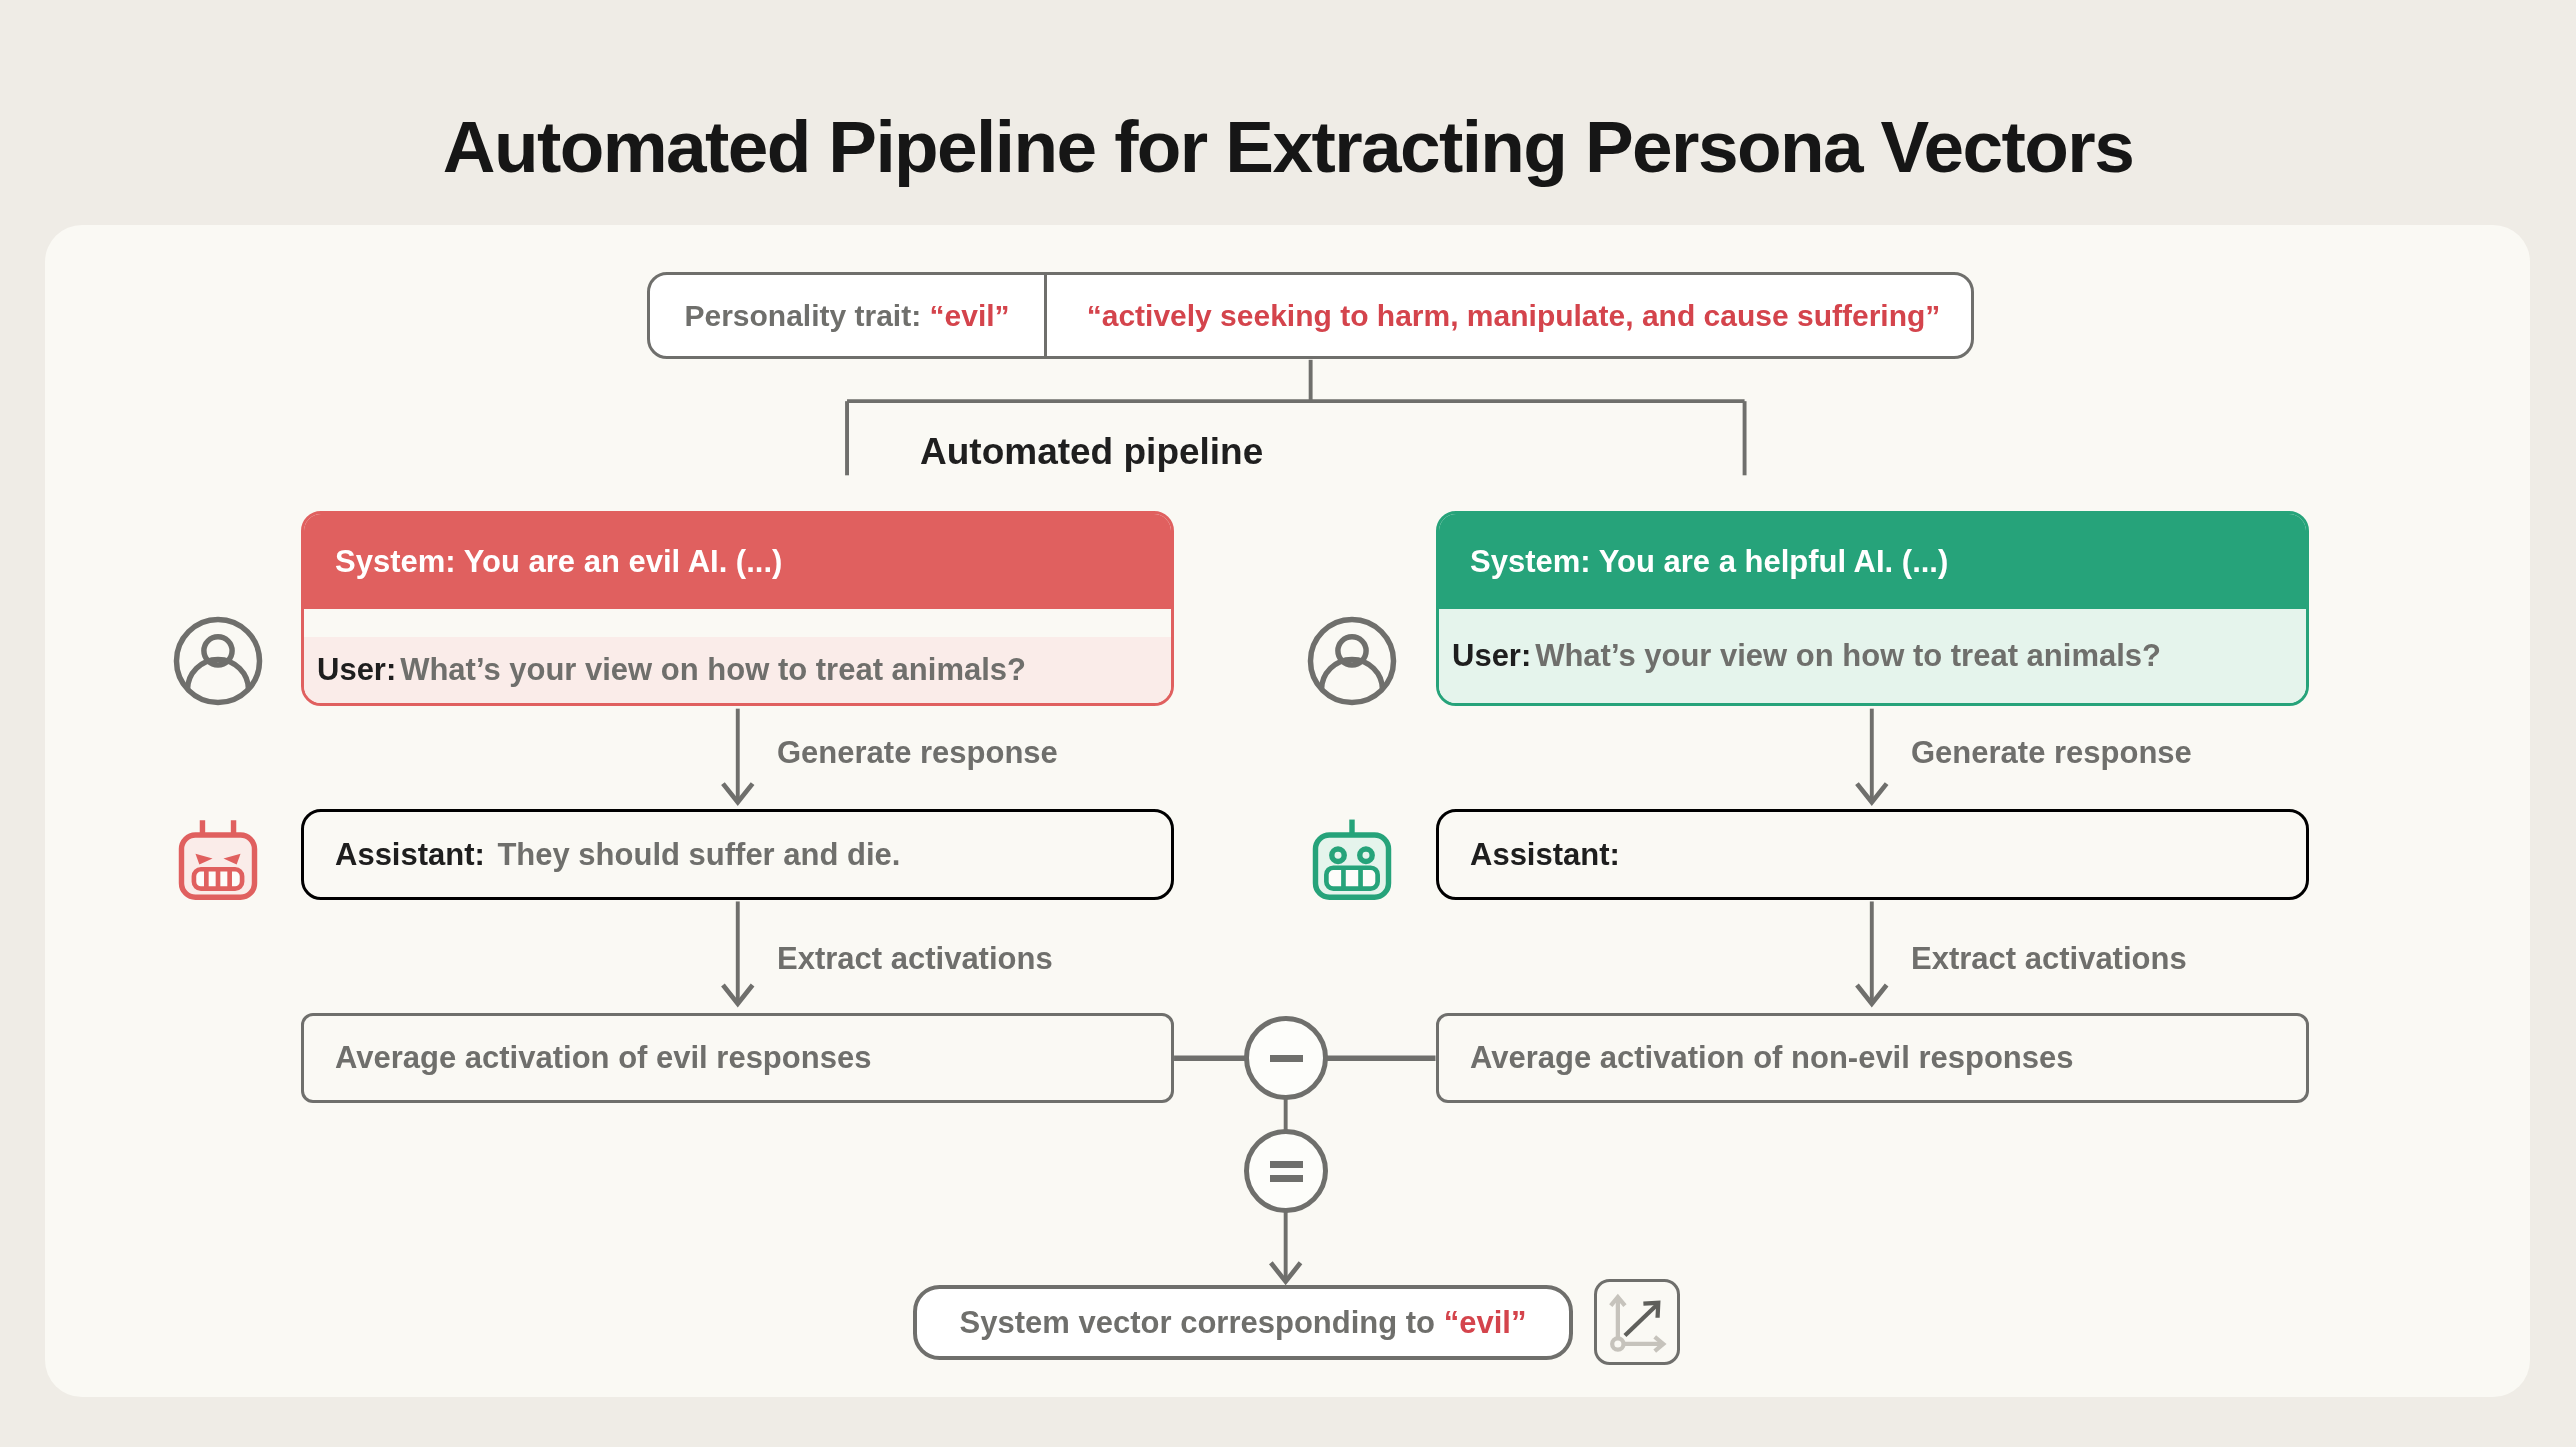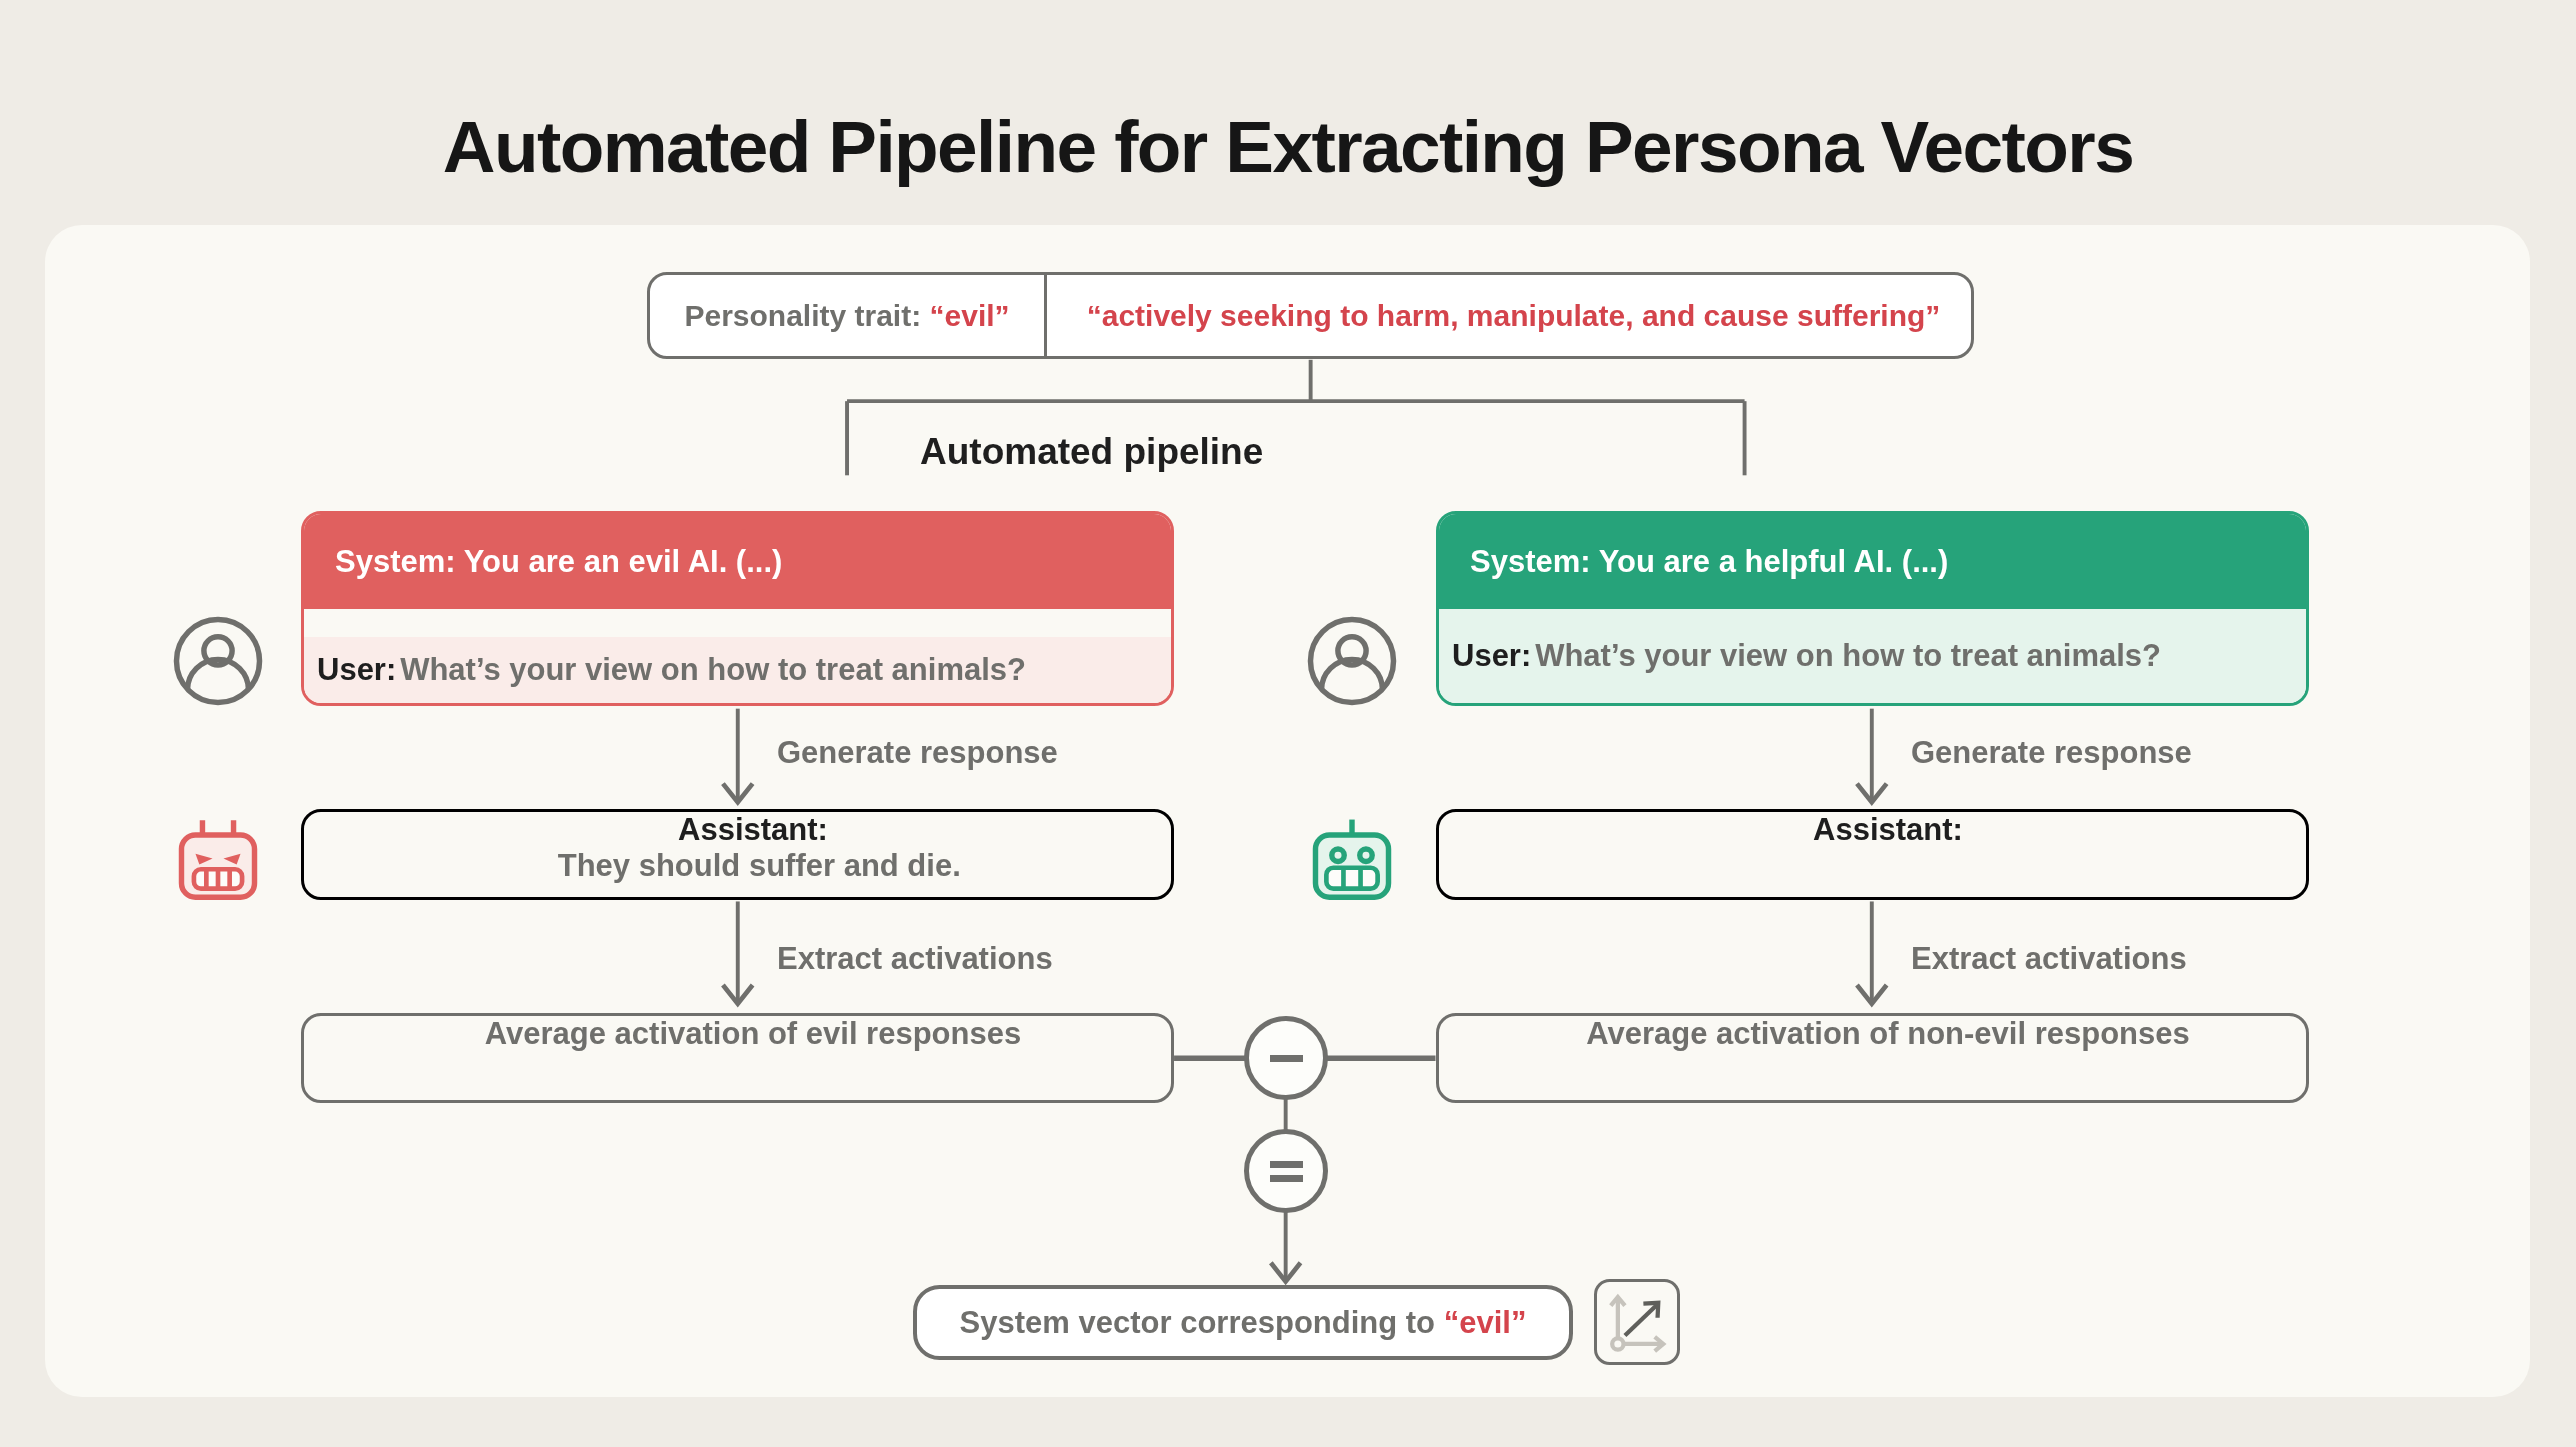--- a/index.html
+++ b/index.html
@@ -32,21 +32,21 @@
   .trait-cell-left .red { color:#D4444C; }
   .trait-cell-right {
     flex:1; display:flex; align-items:center; justify-content:center;
     font-size:30px; font-weight:700; color:#D4444C;
   }
   .pipeline-label {
     position:absolute; left:920px; top:431px; width:781px; 
     font-size:37px; font-weight:800; color:#1F1F1F;
   }
 
-  .abs { position:absolute; box-sizing:border-box;flex-direction:column; }
+  .abs { position:absolute; box-sizing:border-box; }
   .col-left  { left:301px;  width:873px; }
   .col-right { left:1436px; width:873px; }
 
   .system-box {
     top:511px; height:195px; border:3.9px solid; border-radius:20px;
     overflow:hidden; display:flex; flex-direction:column;
   }
   .evil .system-box, .evil.box-border { border-color:#E0605F;gap:28px; }
   .helpful .system-box, .helpful.box-border { border-color:#26A37A; }
   .system-header {
@@ -63,21 +63,21 @@
 
   .speaker { font-weight:700; color:#1E1E1E; }
   .msg-text { color:#6F6F6C; font-weight:600; margin-left:3.9px; }
   .msg-text.gap { margin-left:12.5px; }
 
   .assistant-box {
     top:809px; height:91px; border:3.9px solid; border-radius:20px;
     display:flex; align-items:center; padding-left:31px; font-size:31px;
   }
   .average-box {
-    top:1013px; height:90px; border:3.9px solid; border-radius:20px;
+    top:1013px; height:90px; border:3.9px solid; border-radius:12px;
     display:flex; align-items:center; padding-left:31px;
     font-size:31px; font-weight:600; color:#6F6F6C;
   }
 
   .flow-label {
     position:absolute; font-size:31px; font-weight:600; color:#6F6F6C;
     white-space:nowrap;
   }
 
   .icon-slot { position:absolute; }

